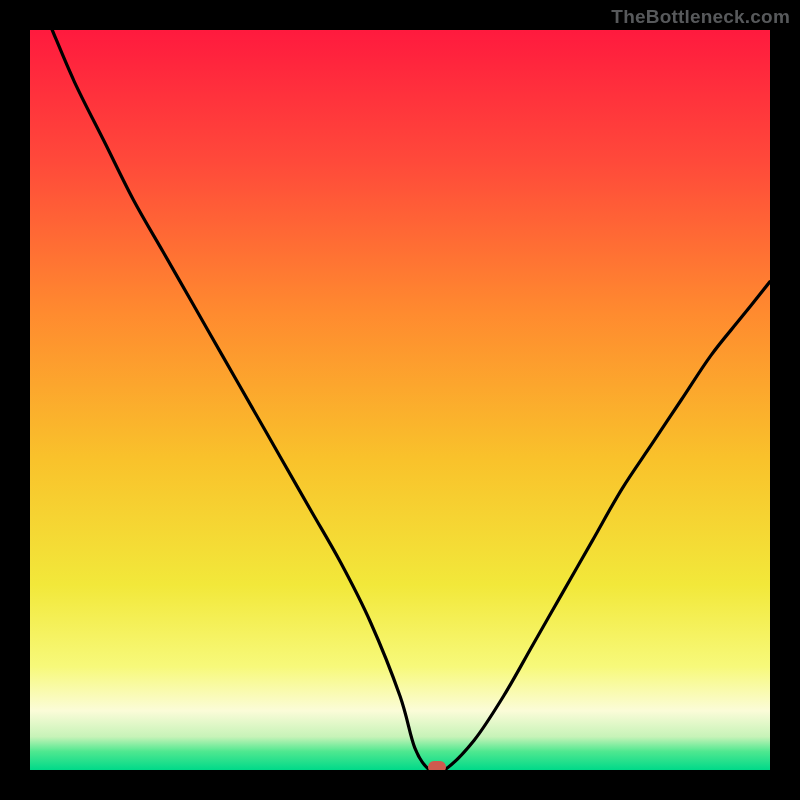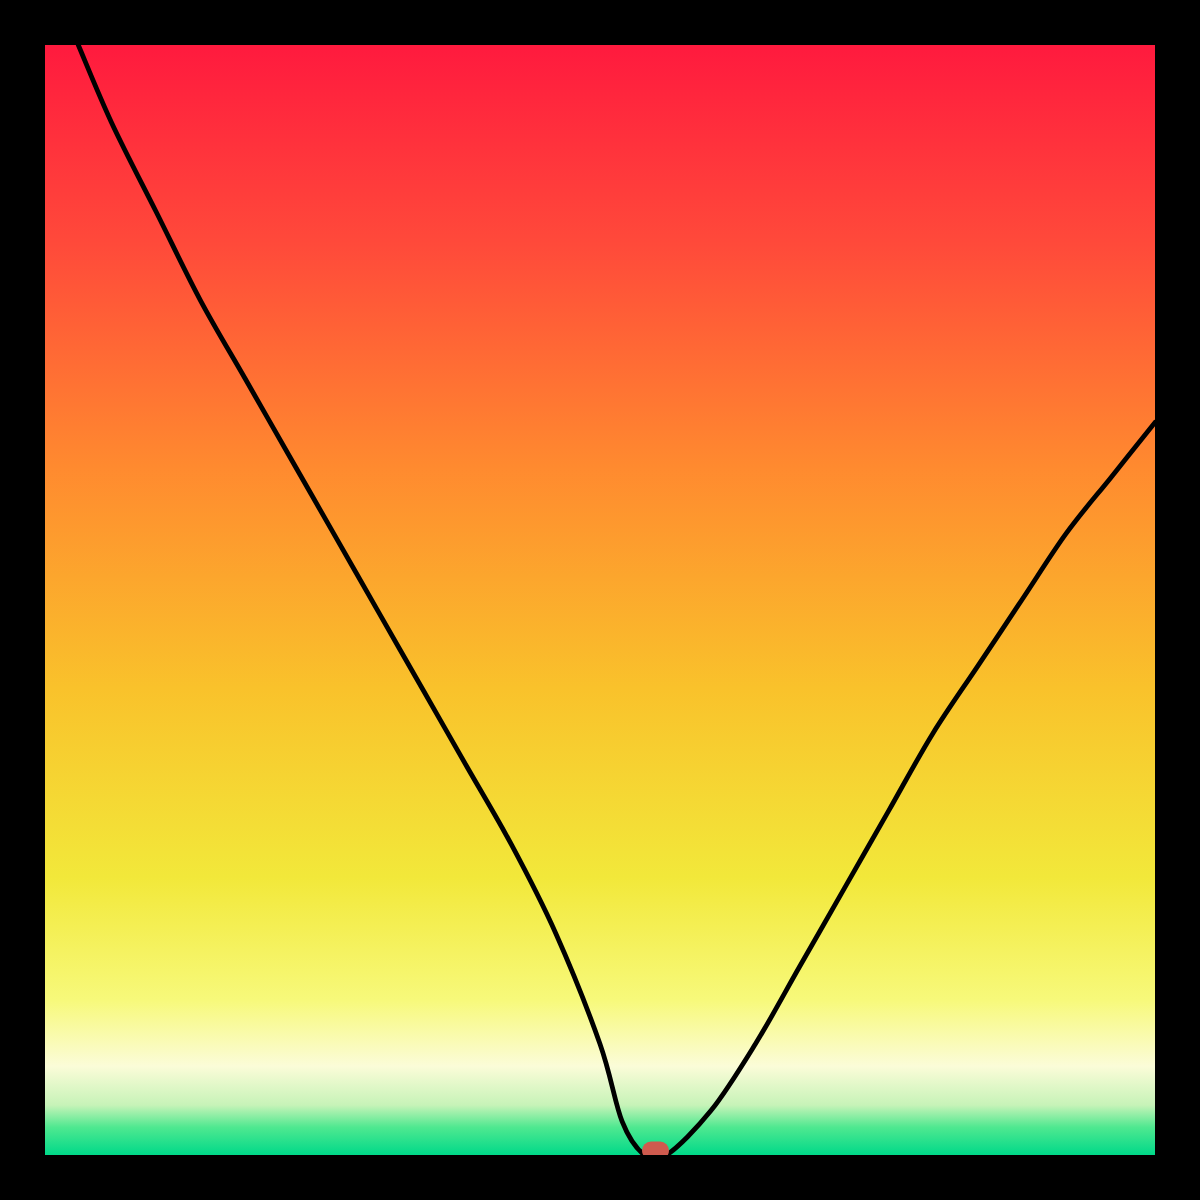--- a/index.html
+++ b/index.html
@@ -81,14 +81,15 @@
     </svg>
 
     <svg class="curve" viewBox="0 0 740 740" preserveAspectRatio="none">
       <path id="curve-path" d="M 22.2 0.0 C 25.9 8.6, 35.8 33.3, 44.4 51.8 C 53.0 70.3, 64.1 91.3, 74.0 111.0 C 83.9 130.7, 93.7 151.7, 103.6 170.2 C 113.5 188.7, 123.3 204.7, 133.2 222.0 C 143.1 239.3, 152.9 256.5, 162.8 273.8 C 172.7 291.1, 182.5 308.3, 192.4 325.6 C 202.3 342.9, 212.1 360.1, 222.0 377.4 C 231.9 394.7, 241.7 411.9, 251.6 429.2 C 261.5 446.5, 271.3 463.7, 281.2 481.0 C 291.1 498.3, 300.9 514.3, 310.8 532.8 C 320.7 551.3, 330.5 569.8, 340.4 592.0 C 350.3 614.2, 362.6 645.0, 370.0 666.0 C 377.4 687.0, 379.9 705.5, 384.8 717.8 C 389.7 730.1, 394.7 736.3, 399.6 740.0 C 404.5 743.7, 407.0 744.9, 414.4 740.0 C 421.8 735.1, 434.1 722.7, 444.0 710.4 C 453.9 698.1, 463.7 682.0, 473.6 666.0 C 483.5 650.0, 493.3 631.5, 503.2 614.2 C 513.1 596.9, 522.9 579.7, 532.8 562.4 C 542.7 545.1, 552.5 527.9, 562.4 510.6 C 572.3 493.3, 582.1 474.8, 592.0 458.8 C 601.9 442.8, 611.7 429.2, 621.6 414.4 C 631.5 399.6, 641.3 384.8, 651.2 370.0 C 661.1 355.2, 670.9 339.2, 680.8 325.6 C 690.7 312.0, 700.5 300.9, 710.4 288.6 C 720.3 276.3, 735.1 257.8, 740.0 251.6" fill="none" stroke="#000" stroke-width="3.2" stroke-linecap="round" stroke-linejoin="round"></path>
     </svg>
 
     <div id="min-marker" class="marker" style="left: 407px; top: 737px; background: rgb(207, 90, 78);"></div>
 
   </div>
 
+  <div class="watermark">TheBottleneck.com</div>
 
 </div>
 
 </body></html>

